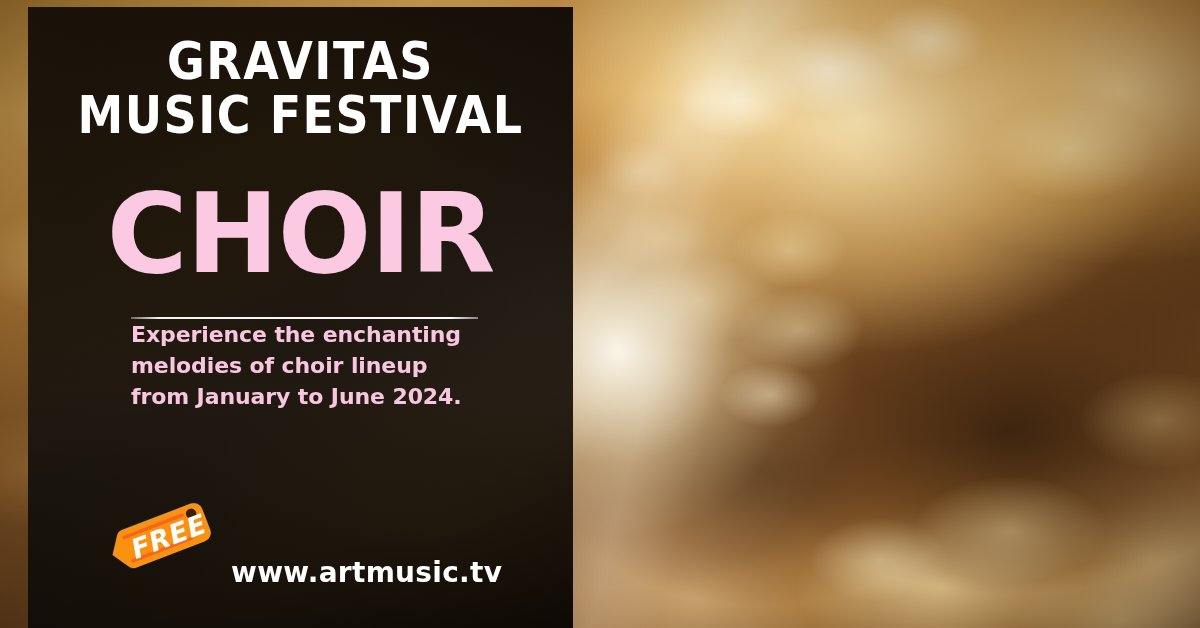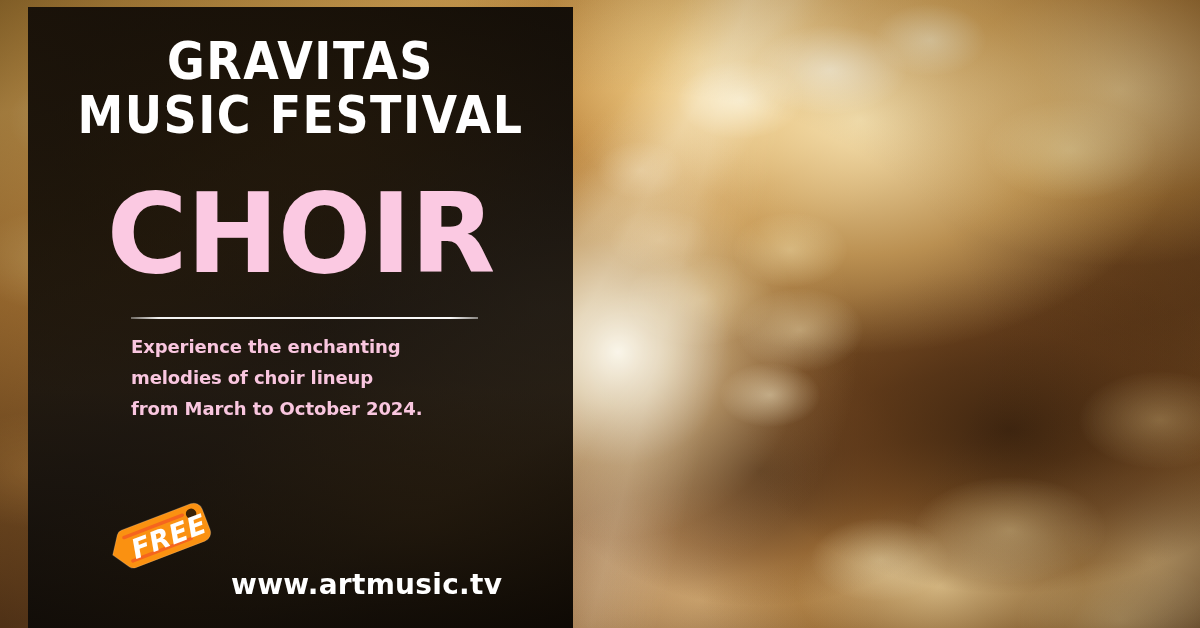--- a/index.html
+++ b/index.html
@@ -167,26 +167,26 @@
     background:linear-gradient(90deg,
       rgba(255,255,255,0.35) 0%,
       rgba(255,255,255,0.95) 8%,
       rgba(255,255,255,0.98) 92%,
       rgba(255,255,255,0.45) 100%);
   }
 
   
   .blurb {
     position:absolute;
-    left:103px; top:324px;
+    left:103px; top:312px;
     width:400px;
     color:#f9c6df;
     font-family:"DejaVu Sans", sans-serif;
     font-weight:bold;
-    font-size:18px;
+    font-size:22px;
     line-height:31px;
     letter-spacing:-0.1px;
   }
   .blurb span { display:block; }
 
   
   .free-tag {
     position:absolute;
     left:76px; top:482px;
     width:122px; height:92px;
@@ -208,21 +208,20 @@
 
   
   .url {
     position:absolute;
     left:203px; top:549px;
     color:#ffffff;
     font-family:"DejaVu Sans", sans-serif;
     font-weight:bold;
     font-size:28px;
     letter-spacing:0.3px;
-    margin-top:12px;
   }
 </style>
 </head>
 <body>
 
 <div id="poster">
 
   <div class="sky"></div>
   <div class="sky-puffs"></div>
   <div class="sky-rays"></div>
@@ -236,21 +235,21 @@
         <span class="title-line title-line-2">MUSIC FESTIVAL</span>
       </div>
 
       <div class="headline">CHOIR</div>
 
       <div class="divider"></div>
 
       <div class="blurb">
         <span>Experience the enchanting</span>
         <span>melodies of choir lineup</span>
-        <span>from March to October 2024.</span>
+        <span>from January to June 2024.</span>
       </div>
 
       <div class="free-tag">
         <svg width="122" height="92" viewBox="0 0 122 92">
           <g transform="rotate(-21 61 46)">
             <path d="M22 26 L96 26 A9 9 0 0 1 105 35 L105 57 A9 9 0 0 1 96 66 L22 66 A7 7 0 0 1 16.5 63.2 L5 46 L16.5 28.8 A7 7 0 0 1 22 26 Z" fill="#fa9111" stroke="#ffffff" stroke-opacity="0.18" stroke-width="1"></path>
             <circle cx="93" cy="35.5" r="5.2" fill="#3b2206"></circle>
             <rect x="20" y="32" width="66" height="3.4" rx="1.7" fill="#f5651e"></rect>
             <rect x="20" y="57" width="66" height="3.4" rx="1.7" fill="#f5651e"></rect>
           </g>

